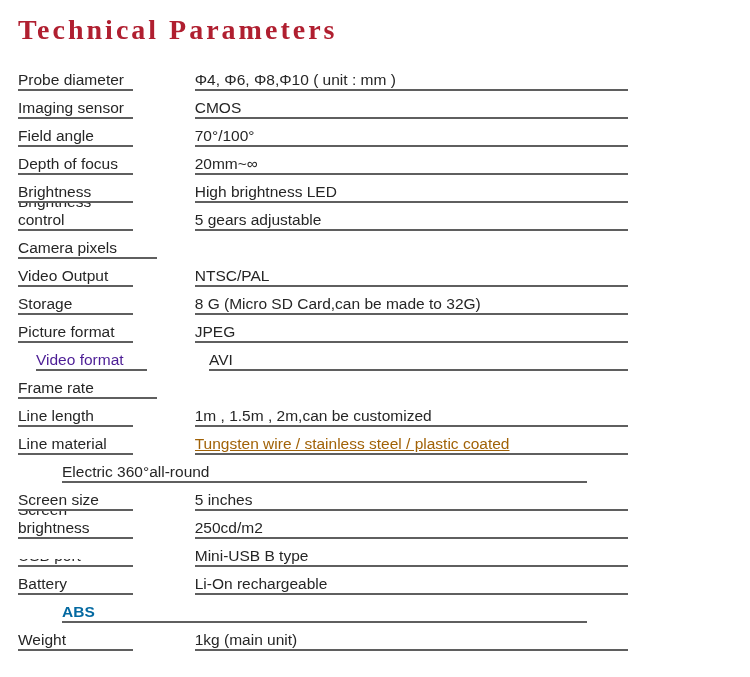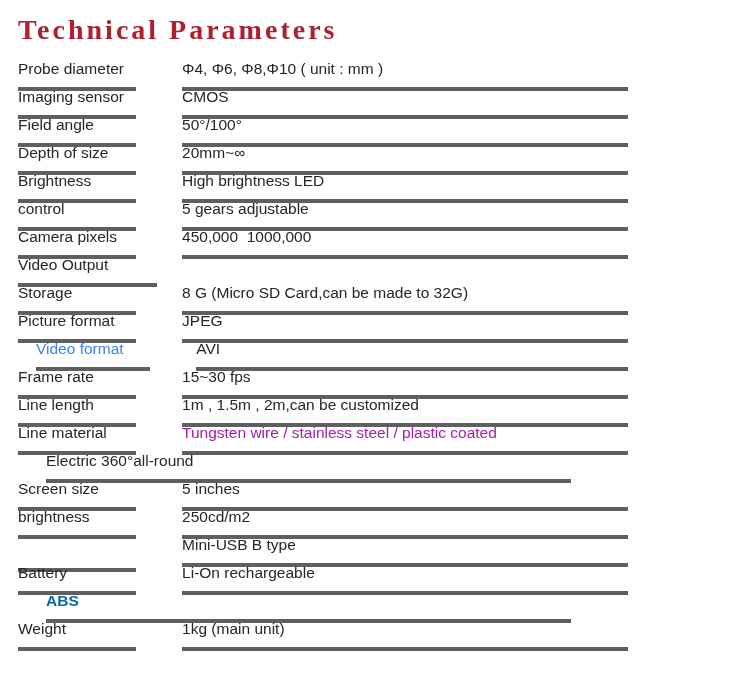--- a/index.html
+++ b/index.html
@@ -31,33 +31,33 @@
   .row {
     display: flex;
     height: 28px;
     box-sizing: border-box;
     align-items: stretch;
   }
   .cell {
     display: flex;
     align-items: flex-end;
     box-sizing: border-box;
-    border-bottom: 4px solid #14532d;
-    padding-bottom: 9px;
+    border-bottom: 2px solid #14532d;
+    padding-bottom: 0;
     font-size: 15.5px;
     line-height: 18px;
     white-space: pre-wrap;
     overflow: hidden;
   }
   .cell-label {
     margin-left: 18px;
     width: 139px;
   }
   .cell-value {
-    margin-left: 46px;
+    margin-left: 62px;
     width: 525px;
   }
 </style>
 </head>
 <body>
 
 <div class="page">
   <h1 class="page-title" style="color: rgb(176, 31, 48);">Technical Parameters</h1>
 
   <div class="spec-table">
@@ -66,75 +66,74 @@
     <div class="cell cell-value" style="border-bottom-color: rgb(95, 95, 95); color: rgb(38, 38, 38);">Φ4, Φ6, Φ8,Φ10 ( unit : mm )</div>
   </div>
 
   <div class="row">
     <div class="cell cell-label" style="border-bottom-color: rgb(95, 95, 95); color: rgb(38, 38, 38);">Imaging sensor</div>
     <div class="cell cell-value" style="border-bottom-color: rgb(95, 95, 95); color: rgb(38, 38, 38);">CMOS</div>
   </div>
 
   <div class="row">
     <div class="cell cell-label" style="border-bottom-color: rgb(95, 95, 95); color: rgb(38, 38, 38);">Field angle</div>
-    <div class="cell cell-value" style="border-bottom-color: rgb(95, 95, 95); color: rgb(38, 38, 38);">50°/100°</div>
+    <div class="cell cell-value" style="border-bottom-color: rgb(95, 95, 95); color: rgb(38, 38, 38);">70°/100°</div>
   </div>
 
   <div class="row">
-    <div class="cell cell-label" style="border-bottom-color: rgb(95, 95, 95); color: rgb(38, 38, 38);">Depth of size</div>
+    <div class="cell cell-label" style="border-bottom-color: rgb(95, 95, 95); color: rgb(38, 38, 38);">Depth of focus</div>
     <div class="cell cell-value" style="border-bottom-color: rgb(95, 95, 95); color: rgb(38, 38, 38);">20mm~∞</div>
   </div>
 
   <div class="row">
     <div class="cell cell-label" style="border-bottom-color: rgb(95, 95, 95); color: rgb(38, 38, 38);">Brightness</div>
     <div class="cell cell-value" style="border-bottom-color: rgb(95, 95, 95); color: rgb(38, 38, 38);">High brightness LED</div>
   </div>
 
   <div class="row">
     <div class="cell cell-label" style="border-bottom-color: rgb(95, 95, 95); color: rgb(38, 38, 38);">Brightness control</div>
     <div class="cell cell-value" style="border-bottom-color: rgb(95, 95, 95); color: rgb(38, 38, 38);">5 gears adjustable</div>
   </div>
 
   <div class="row">
     <div class="cell cell-label" style="border-bottom-color: rgb(95, 95, 95); color: rgb(38, 38, 38);">Camera pixels</div>
-    <div class="cell cell-value" style="border-bottom-color: rgb(95, 95, 95); color: rgb(38, 38, 38);">450,000  1000,000</div>
   </div>
 
   <div class="row">
     <div class="cell cell-label" style="border-bottom-color: rgb(95, 95, 95); color: rgb(38, 38, 38);">Video Output</div>
+    <div class="cell cell-value" style="border-bottom-color: rgb(95, 95, 95); color: rgb(38, 38, 38);">NTSC/PAL</div>
   </div>
 
   <div class="row">
     <div class="cell cell-label" style="border-bottom-color: rgb(95, 95, 95); color: rgb(38, 38, 38);">Storage</div>
     <div class="cell cell-value" style="border-bottom-color: rgb(95, 95, 95); color: rgb(38, 38, 38);">8 G (Micro SD Card,can be made to 32G)</div>
   </div>
 
   <div class="row">
     <div class="cell cell-label" style="border-bottom-color: rgb(95, 95, 95); color: rgb(38, 38, 38);">Picture format</div>
     <div class="cell cell-value" style="border-bottom-color: rgb(95, 95, 95); color: rgb(38, 38, 38);">JPEG</div>
   </div>
 
   <div class="row">
-    <div class="cell cell-label" style="border-bottom-color: rgb(95, 95, 95); color: #3b82f6; margin-left: 36px;">Video format</div>
+    <div class="cell cell-label" style="border-bottom-color: rgb(95, 95, 95); color: #4c1d95; margin-left: 36px;">Video format</div>
     <div class="cell cell-value" style="border-bottom-color: rgb(95, 95, 95); color: rgb(38, 38, 38);">AVI</div>
   </div>
 
   <div class="row">
     <div class="cell cell-label" style="border-bottom-color: rgb(95, 95, 95); color: rgb(38, 38, 38);">Frame rate</div>
-    <div class="cell cell-value" style="border-bottom-color: rgb(95, 95, 95); color: rgb(38, 38, 38);">15~30 fps</div>
   </div>
 
   <div class="row">
     <div class="cell cell-label" style="border-bottom-color: rgb(95, 95, 95); color: rgb(38, 38, 38);">Line length</div>
     <div class="cell cell-value" style="border-bottom-color: rgb(95, 95, 95); color: rgb(38, 38, 38);">1m , 1.5m , 2m,can be customized</div>
   </div>
 
   <div class="row">
     <div class="cell cell-label" style="border-bottom-color: rgb(95, 95, 95); color: rgb(38, 38, 38);">Line material</div>
-    <div class="cell cell-value" style="border-bottom-color: rgb(95, 95, 95); color: #a21caf;">Tungsten wire / stainless steel / plastic coated</div>
+    <div class="cell cell-value" style="border-bottom-color: rgb(95, 95, 95); color: #a16207; text-decoration: underline;">Tungsten wire / stainless steel / plastic coated</div>
   </div>
 
   <div class="row">
     <div class="cell cell-value" style="border-bottom-color: rgb(95, 95, 95); color: rgb(38, 38, 38); text-align: right;">Electric 360°all-round</div>
   </div>
 
   <div class="row">
     <div class="cell cell-label" style="border-bottom-color: rgb(95, 95, 95); color: rgb(38, 38, 38);">Screen size</div>
     <div class="cell cell-value" style="border-bottom-color: rgb(95, 95, 95); color: rgb(38, 38, 38);">5 inches</div>
   </div>

